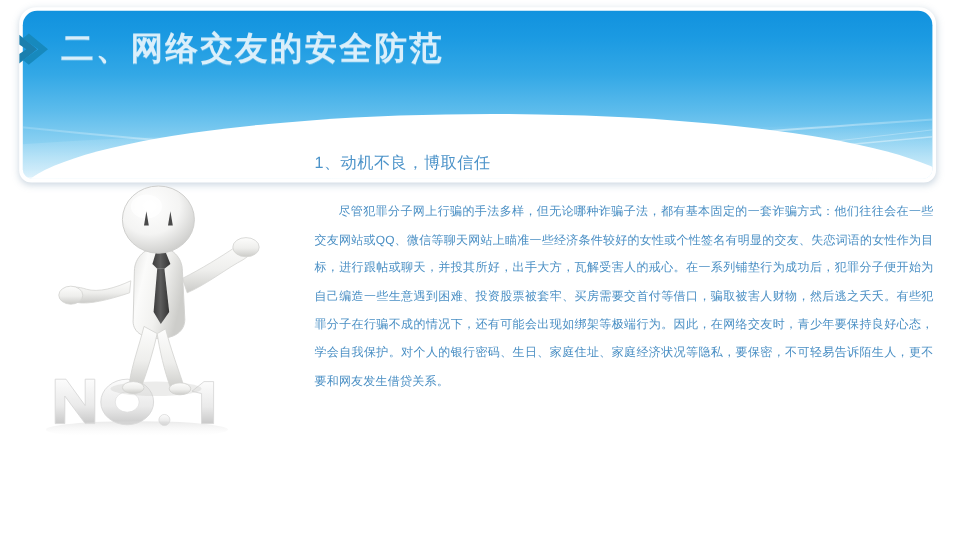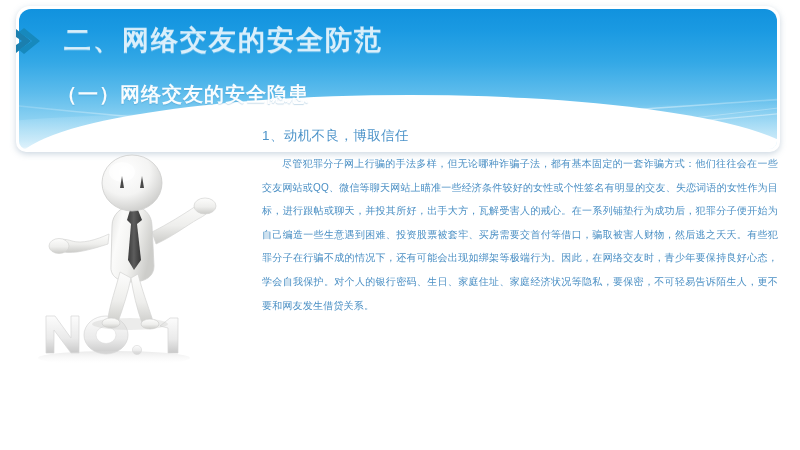--- a/index.html
+++ b/index.html
@@ -84,21 +84,21 @@
   .arrow {
     position: absolute;
     left: 0px;
     top: 20px;
     width: 34px;
     height: 30px;
   }
 
   .banner-title {
     position: absolute;
-    left: 45px;
+    left: 32px;
     top: 13px;
     font-size: 27px;
     font-weight: bold;
     letter-spacing: 2px;
     color: rgba(255,255,255,0.78);
     text-shadow: 0 1px 0 rgba(255,255,255,0.25);
     white-space: nowrap;
   }
 
   .banner-subtitle {
@@ -119,21 +119,21 @@
     left: 262px;
     top: 126px;
     width: 516px;
   }
 
   .body-heading {
     font-size: 13.5px;
     color: #4c93c9;
     line-height: 20px;
     letter-spacing: 0.4px;
-    margin: 0 0 6px 0;
+    margin: 0 0 19px 0;
   }
 
   .body-para {
     font-size: 10px;
     color: #4a8fc4;
     line-height: 23.6px;
     letter-spacing: 0.2px;
     text-align: justify;
     text-justify: inter-ideograph;
     text-indent: 2em;
@@ -186,21 +186,20 @@
 
         <path d="M 120 145 C 330 140, 560 124, 768 104" fill="none" stroke="#ffffff" stroke-opacity="0.4" stroke-width="1.2"></path>
 
         <path d="M 380 145 C 520 126, 650 112, 768 98" fill="none" stroke="#ffffff" stroke-opacity="0.28" stroke-width="1"></path>
       </svg>
 
       <div class="white-sweep"></div>
 
       <div class="banner-title">二、网络交友的安全防范</div>
 
-      <div class="banner-subtitle">（一）网络交友的安全隐患</div>
     </div>
 
     <svg class="arrow" viewBox="0 0 34 30">
       <path d="M 0 3 L 15 15 L 0 27 L 0 19 L 6 15 L 0 11 Z" fill="#1b7fae"></path>
       <path d="M 8 2 L 24 15 L 8 28 L 3 24 L 16 15 L 3 6 Z" fill="#1789bd"></path>
     </svg>
   </div>
 
   <div class="body-col">
     <p class="body-heading">1、动机不良，博取信任</p>

